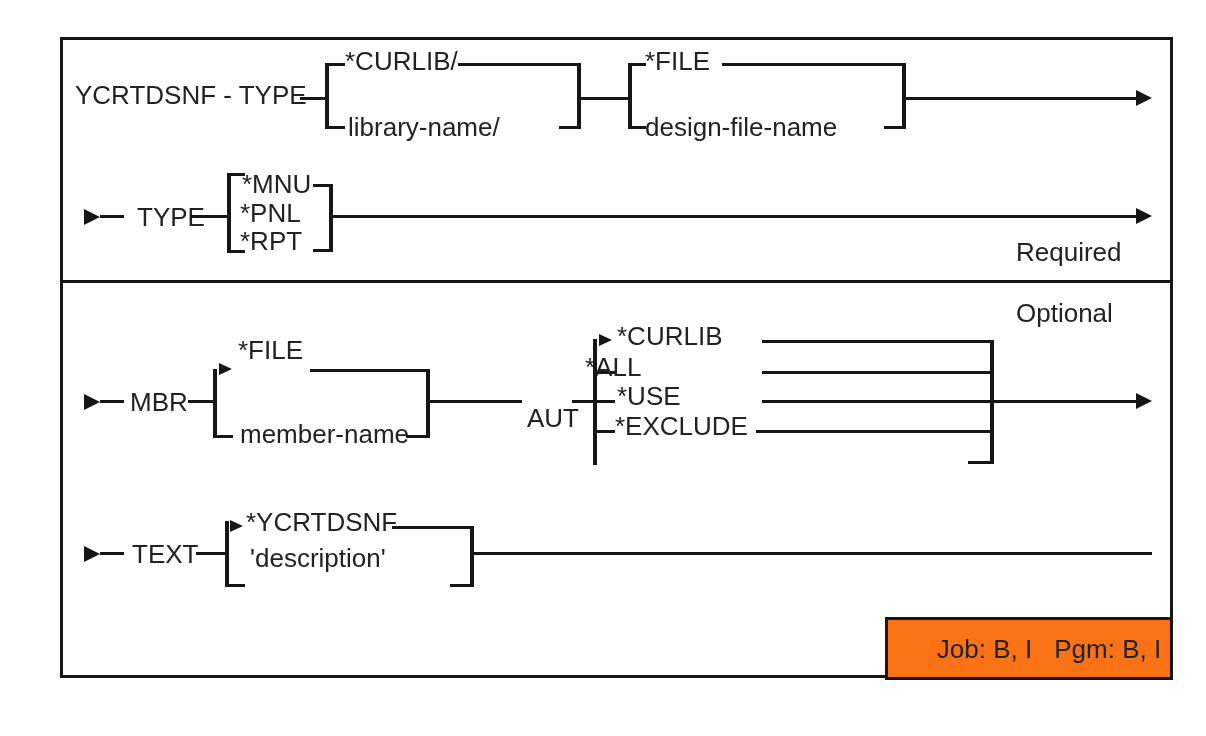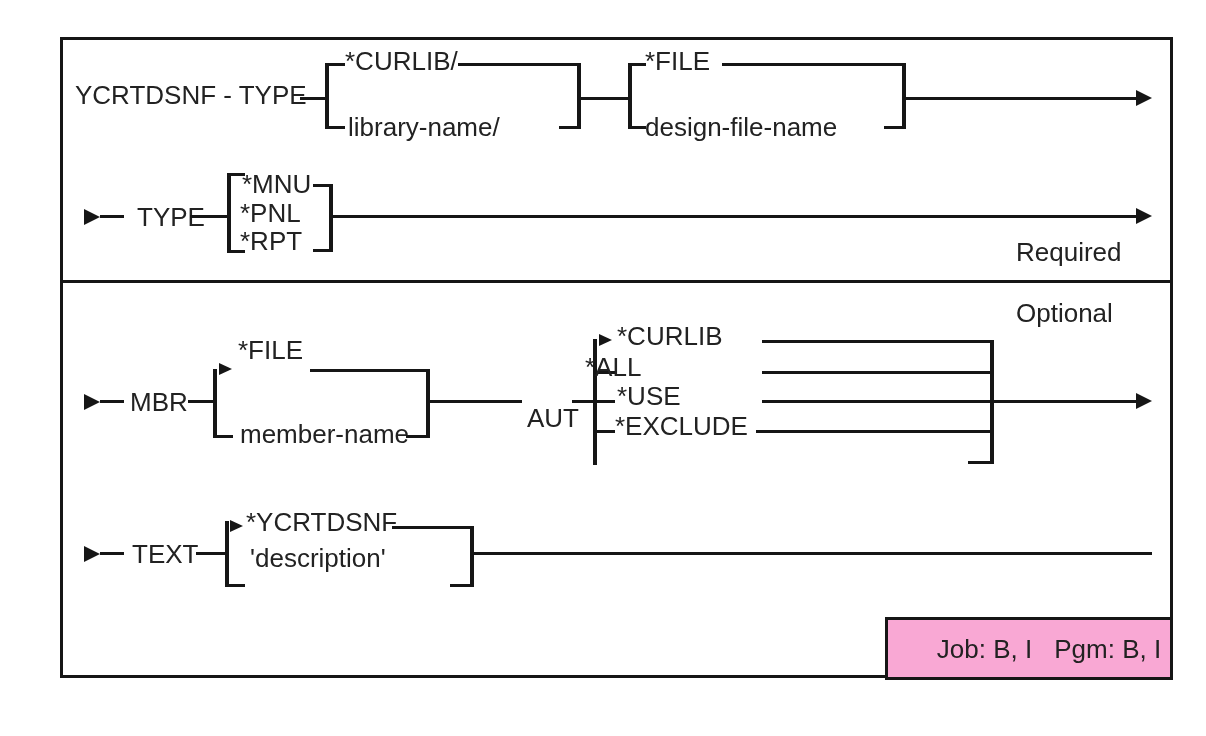--- a/index.html
+++ b/index.html
@@ -6,21 +6,21 @@
   .stage{position:relative;width:1206px;height:736px;background:#ffffff;
          font-family:"Liberation Sans","DejaVu Sans",sans-serif;color:#1f1f1f;overflow:hidden;}
   .box{position:absolute;border:3px solid #161616;box-sizing:border-box;background:#ffffff;}
   .h{position:absolute;height:3px;background:#161616;}
   .v{position:absolute;width:4px;background:#161616;}
   .txt{position:absolute;font-size:26px;line-height:20px;white-space:nowrap;color:#222222;}
   .arr{position:absolute;width:0;height:0;border-top:8px solid transparent;
        border-bottom:8px solid transparent;border-left:16px solid #161616;}
   .sarr{position:absolute;width:0;height:0;border-top:6px solid transparent;
         border-bottom:6px solid transparent;border-left:13px solid #161616;}
-  .jobbox{position:absolute;border:3px solid #161616;box-sizing:border-box;background:#f9a8d4;
+  .jobbox{position:absolute;border:3px solid #161616;box-sizing:border-box;background:#f97316;
           display:flex;align-items:center;justify-content:center;gap:22px;padding-left:40px;}
   .jobbox .txt{position:static;}
 </style>
 </head>
 <body>
 
 <div class="stage">
 
   <div class="box" style="left:60px;top:37px;width:1113px;height:641px;"></div>
   <div class="h" style="left:60px;top:280px;width:1113px;"></div>

